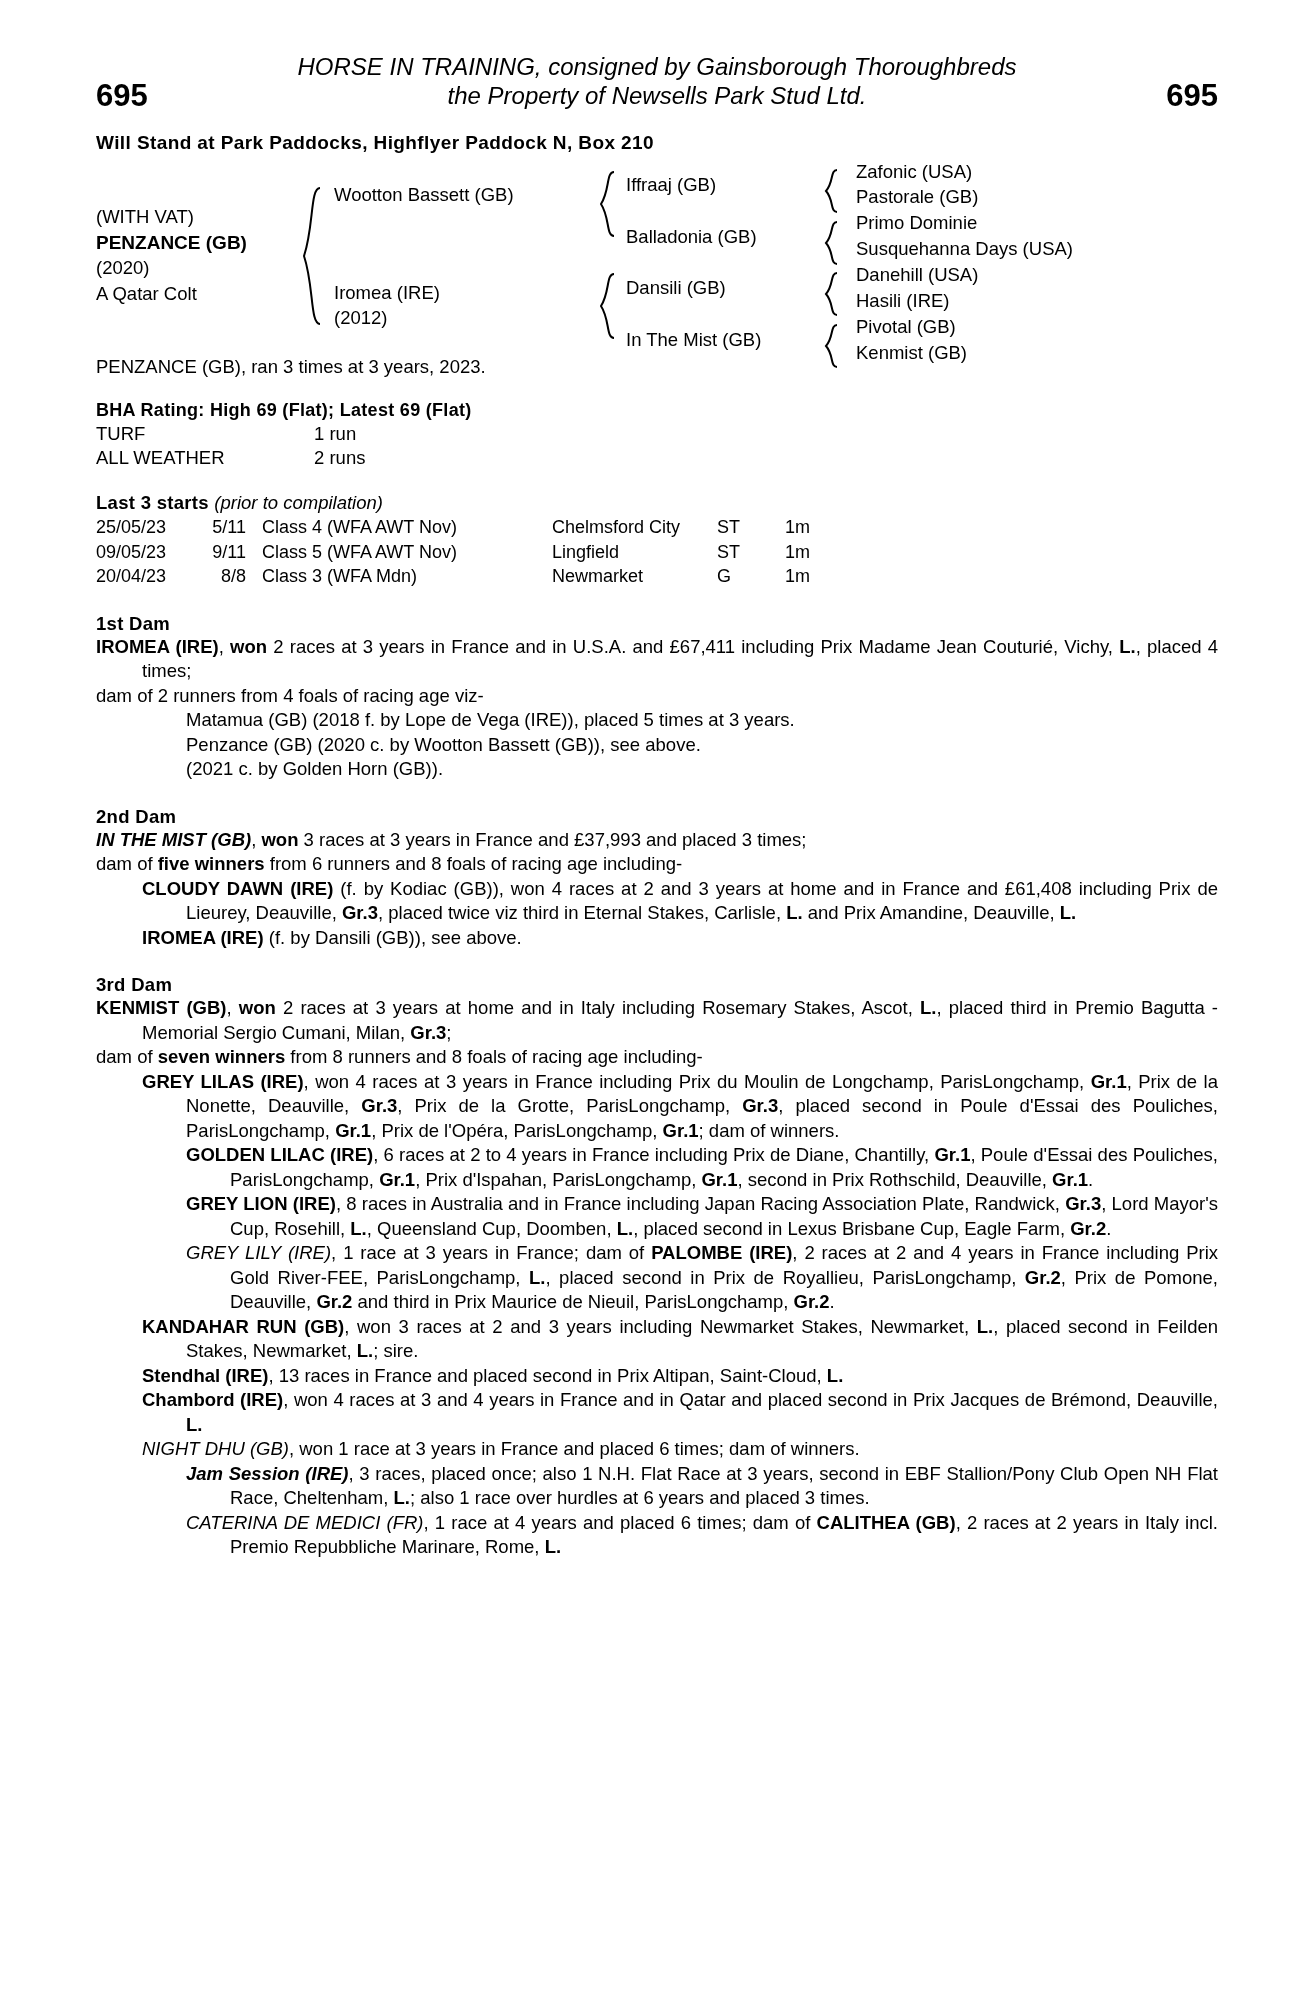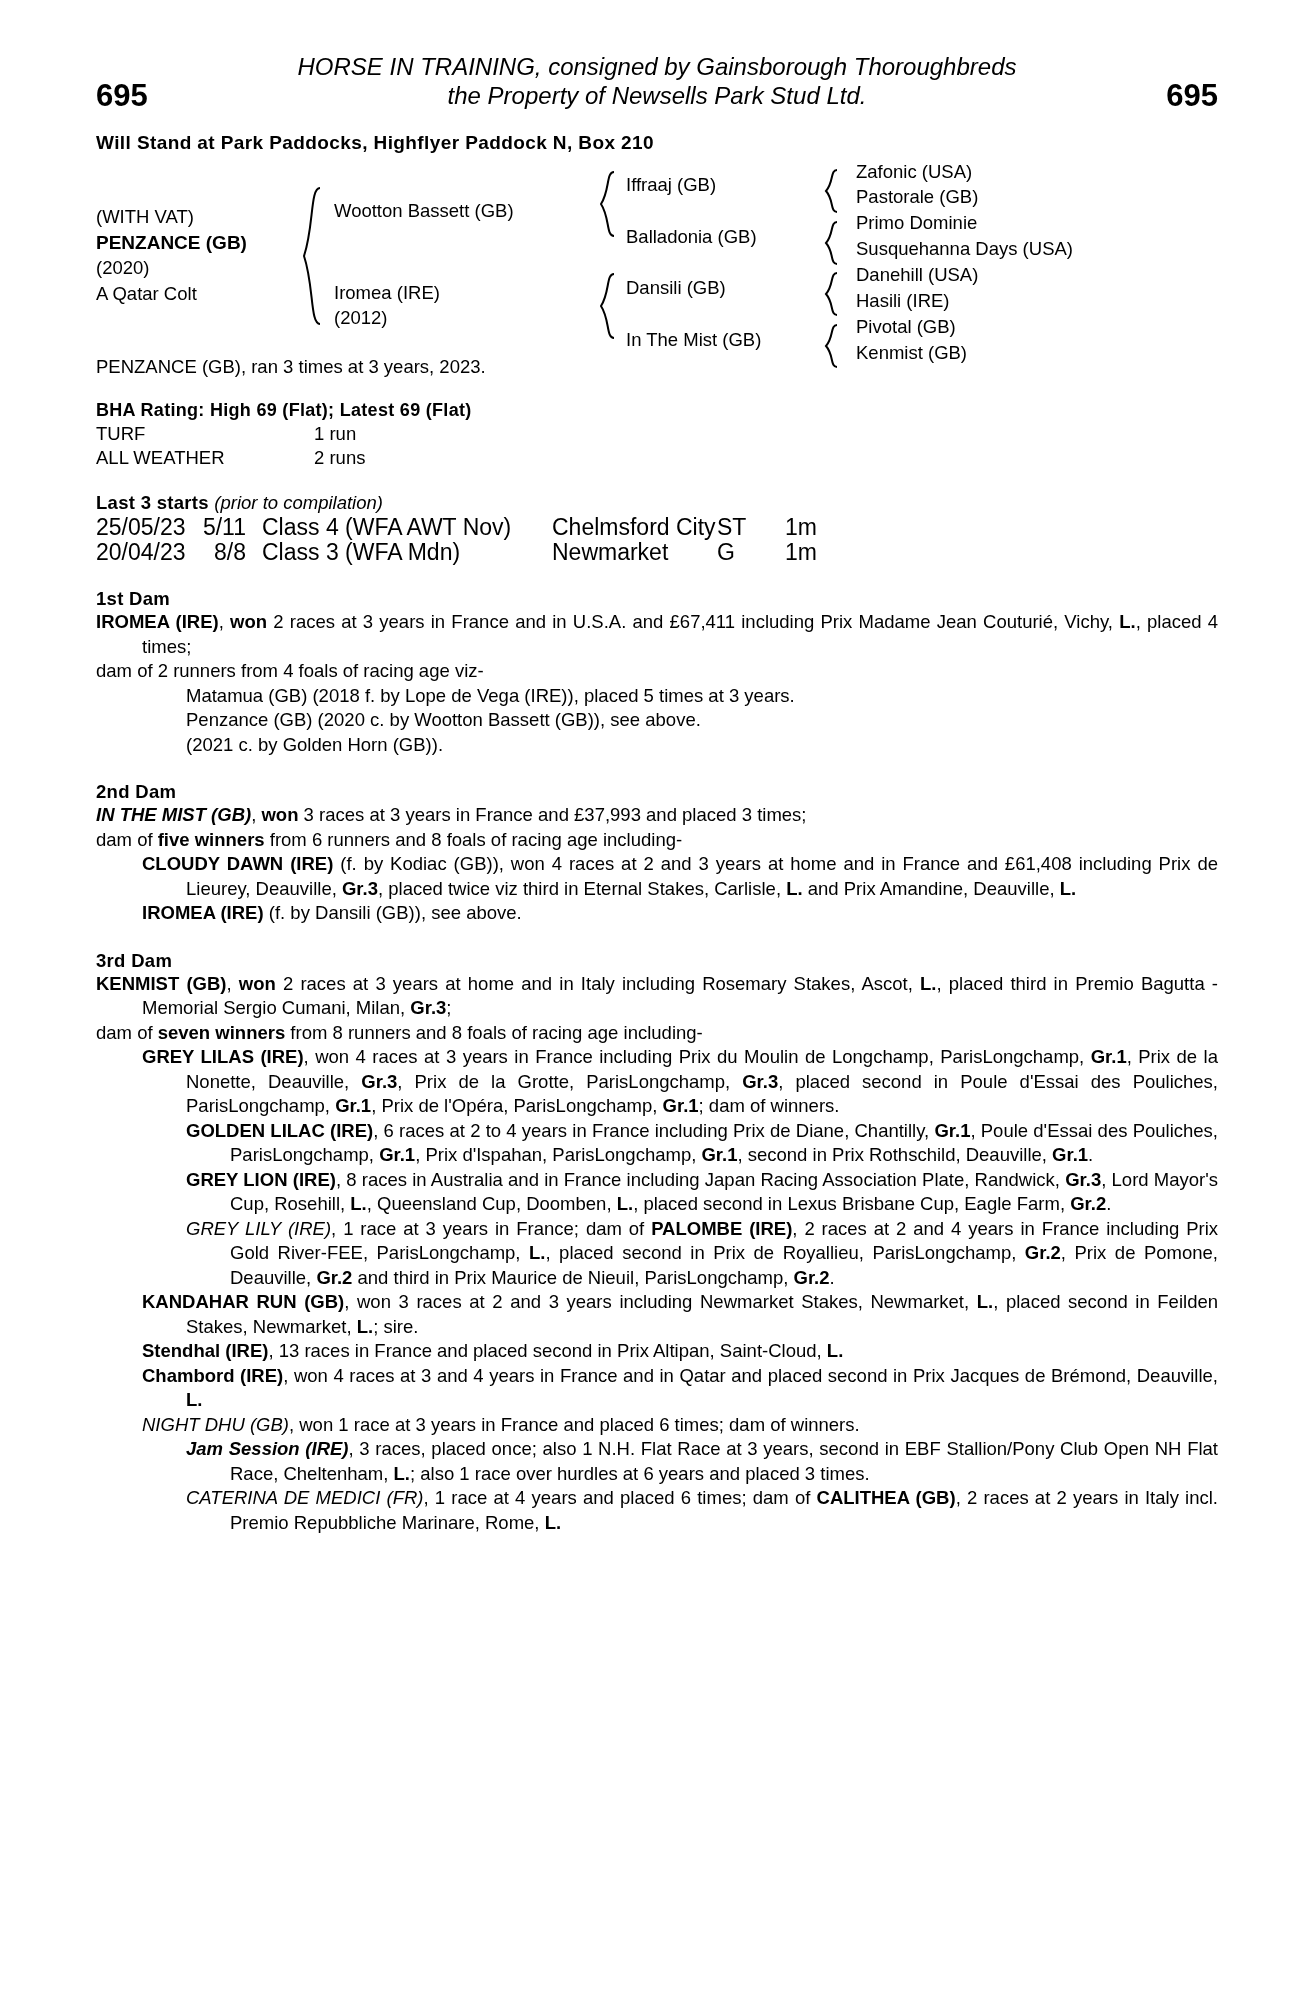--- a/index.html
+++ b/index.html
@@ -76,21 +76,21 @@
   }
   .brace svg { display: block; }
 
   .ped-mid {
     position: absolute;
     left: 238px;
     top: 0;
     width: 230px;
     line-height: 25.5px;
   }
-  .ped-mid .m1 { position: absolute; top: 36px; left: 0; white-space: nowrap; }
+  .ped-mid .m1 { position: absolute; top: 20px; left: 0; white-space: nowrap; }
   .ped-mid .m2 { position: absolute; top: 118px; left: 0; white-space: nowrap; }
   .ped-mid .m2b { position: absolute; top: 143px; left: 0; white-space: nowrap; }
 
   .ped-r1 {
     position: absolute;
     left: 530px;
     top: 0;
     width: 210px;
     line-height: 25.5px;
   }
@@ -136,21 +136,21 @@
   .surface-table .col1 { display: inline-block; width: 218px; }
 
   .starts-head {
     font-size: 18.5px;
     margin-top: 22px;
     font-weight: bold;
     letter-spacing: 0.3px;
   }
   .starts-head .it { font-style: italic; font-weight: normal; letter-spacing: 0; }
   .starts {
-    font-size: 23px;
+    font-size: 18px;
     line-height: 24.5px;
     margin-top: 1px;
   }
   .starts .c-date { display: inline-block; width: 88px; }
   .starts .c-pos  { display: inline-block; width: 62px; text-align: right; }
   .starts .c-cls-w { display: inline-block; width: 306px; padding-left: 16px; box-sizing: border-box;}
   .starts .c-course { display: inline-block; width: 165px; }
   .starts .c-going { display: inline-block; width: 68px; }
   .starts .c-dist { display: inline-block; }
 
@@ -277,20 +277,23 @@
 
   <div class="starts-head">
     <span>Last 3 starts</span>
     <span class="it">(prior to compilation)</span>
   </div>
   <div class="starts">
     <div>
       <span class="c-date">25/05/23</span><span class="c-pos">5/11</span><span class="c-cls-w">Class 4 (WFA AWT Nov)</span><span class="c-course">Chelmsford City</span><span class="c-going">ST</span><span class="c-dist">1m</span>
     </div>
     <div>
+      <span class="c-date">09/05/23</span><span class="c-pos">9/11</span><span class="c-cls-w">Class 5 (WFA AWT Nov)</span><span class="c-course">Lingfield</span><span class="c-going">ST</span><span class="c-dist">1m</span>
+    </div>
+    <div>
       <span class="c-date">20/04/23</span><span class="c-pos">8/8</span><span class="c-cls-w">Class 3 (WFA Mdn)</span><span class="c-course">Newmarket</span><span class="c-going">G</span><span class="c-dist">1m</span>
     </div>
   </div>
 
   <div class="dam-head">1st Dam</div>
   <p class="t i1"><b>IROMEA (IRE)</b><span>, </span><b>won</b><span> 2 races at 3 years in France and in U.S.A. and £67,411 including Prix Madame Jean Couturié, Vichy, </span><b>L.</b><span>, placed 4 times;</span></p>
   <p class="t nj">dam of 2 runners from 4 foals of racing age viz-</p>
   <p class="t i3 nj">Matamua (GB) (2018 f. by Lope de Vega (IRE)), placed 5 times at 3 years.</p>
   <p class="t i3 nj">Penzance (GB) (2020 c. by Wootton Bassett (GB)), see above.</p>
   <p class="t i3 nj">(2021 c. by Golden Horn (GB)).</p>

